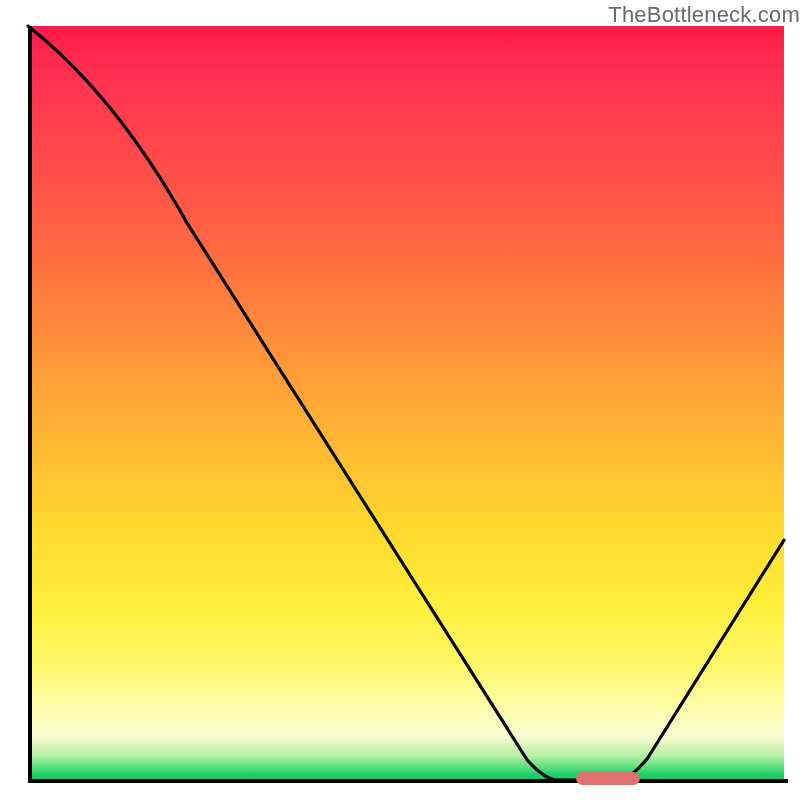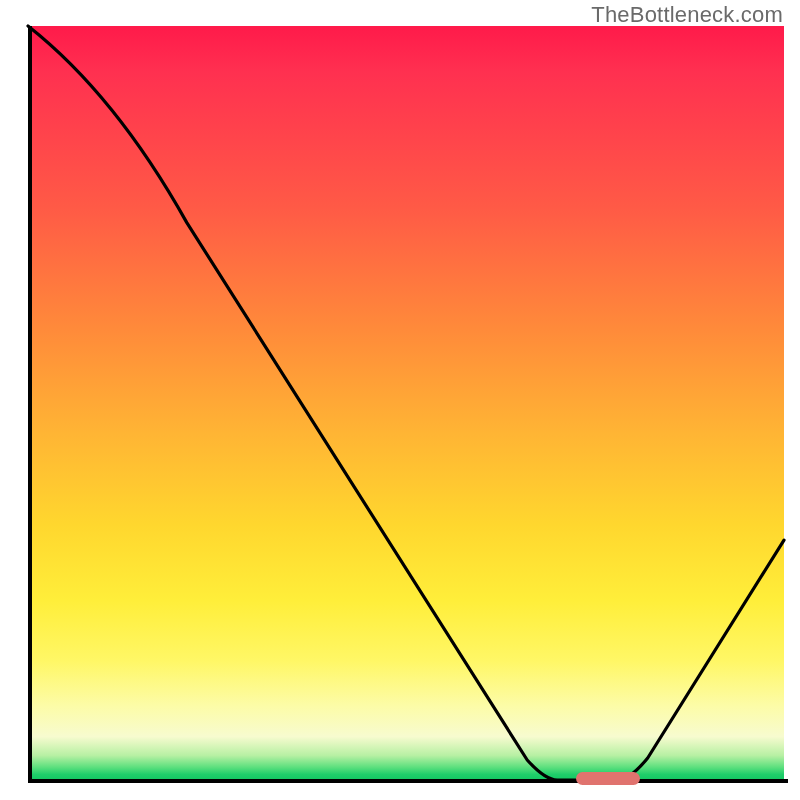--- a/index.html
+++ b/index.html
@@ -12,21 +12,21 @@
     overflow: hidden;
   }
   .wrap {
     position: relative;
     width: 800px;
     height: 800px;
   }
   .watermark {
     position: absolute;
     top: 2px;
-    right: 17px;
+    right: 0;
     color: #6a6a6a;
     font-size: 22px;
     font-weight: 500;
     letter-spacing: 0.2px;
     z-index: 5;
     font-family: Arial, Helvetica, sans-serif;
     text-align: right;
   }
   .plot-outer {
     position: absolute;

